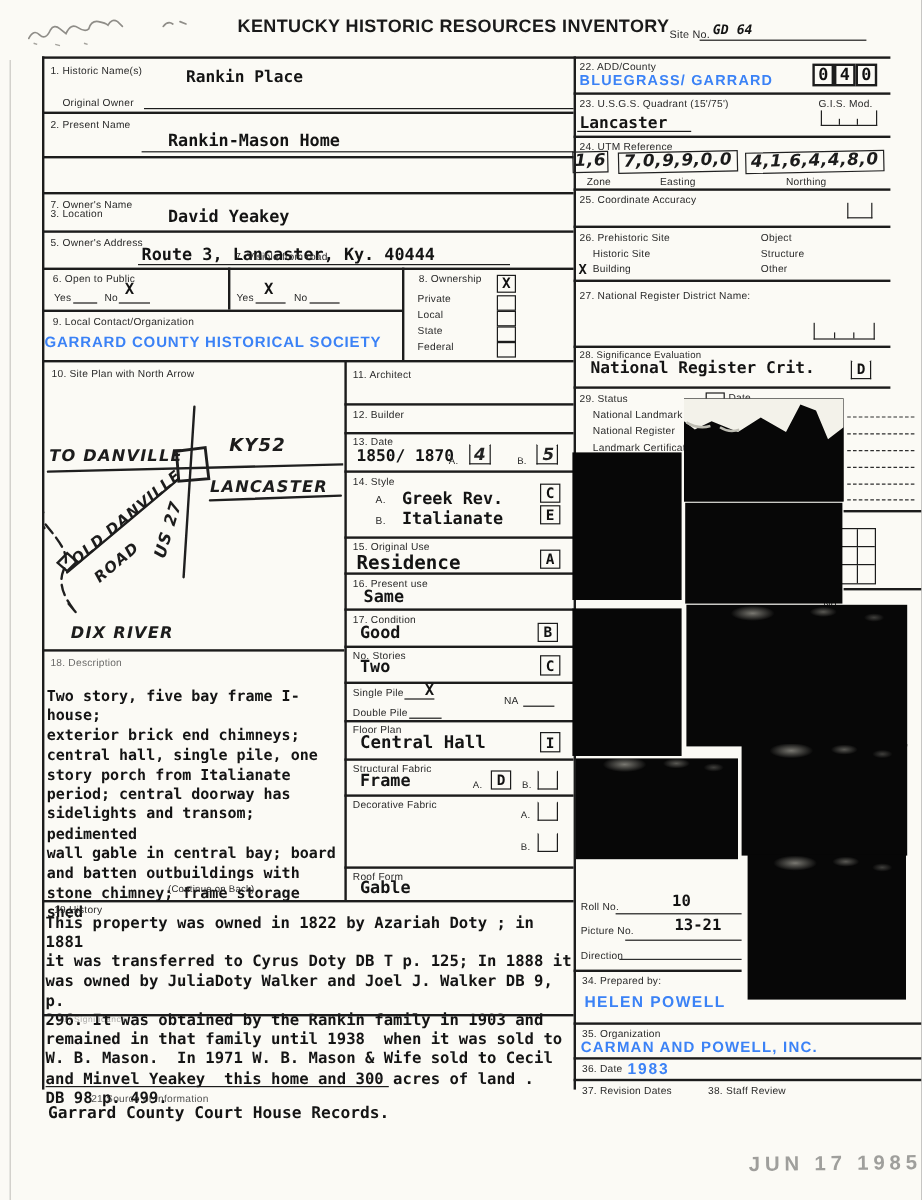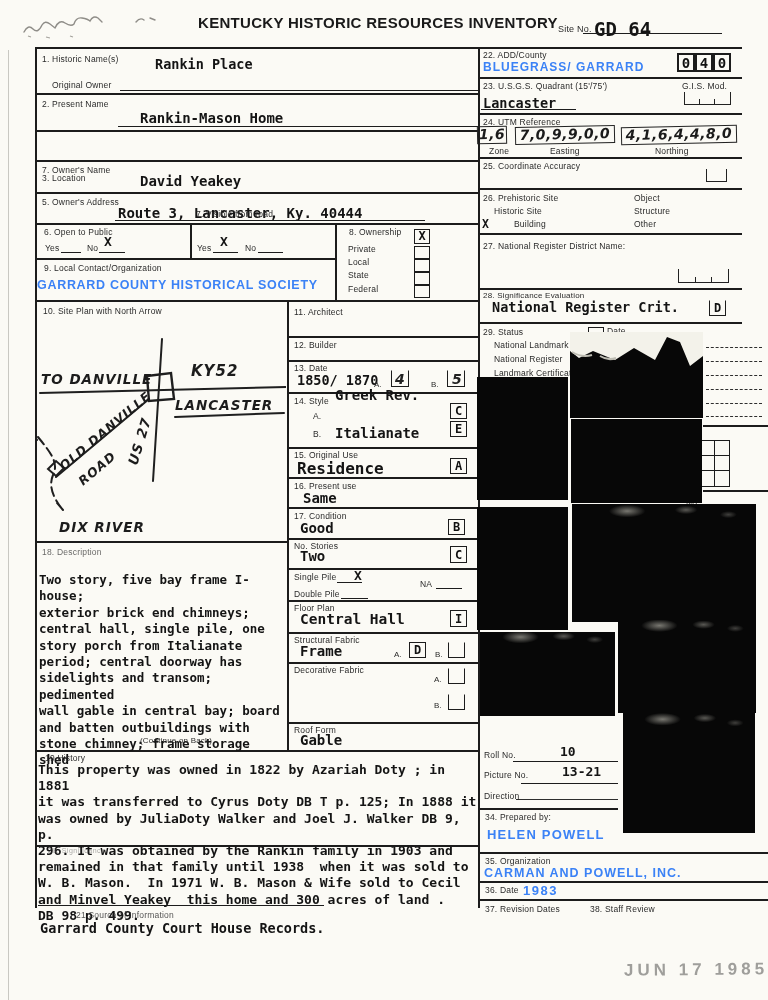--- a/index.html
+++ b/index.html
@@ -52,21 +52,21 @@
 
   <div class="abs" style="left:8px;top:50px;width:1px;height:950px;background:#c9c8c2;"></div>
 
   <svg class="abs" style="left:18px;top:6px" width="160" height="36" viewBox="0 0 160 36">
     <path d="M6,26 q4,-8 9,-3 t9,-4 q3,-5 8,-1 l5,4 q4,-9 10,-5 t9,1 q2,-7 8,-6 t8,3 q3,-6 8,-3 l4,4 M118,16 q4,-5 8,-2 M132,12 l5,2" stroke="#8f8d88" stroke-width="1.4" fill="none" stroke-linecap="round"></path>
     <path d="M10,30 l3,1 M28,31 l4,1 M52,30 l3,1" stroke="#a5a39d" stroke-width="1.2" fill="none"></path>
   </svg>
 
   <div class="abs" style="left:198px;top:14px;font-weight:bold;font-size:15px;letter-spacing:.3px;white-space:nowrap;">KENTUCKY HISTORIC RESOURCES INVENTORY</div>
   <div class="lb" style="left:558px;top:24px;font-size:9px;">Site No.</div>
-  <div class="tp" style="left:594px;top:18px;font-size:19px;">GD 64</div>
+  <div class="tp" style="left:594px;top:18px;font-size:11px;font-style:italic;">GD 64</div>
   <div class="hl" style="left:583px;top:33px;width:139px;height:1.3px;"></div>
 
   <div class="hl" style="left:35px;top:47px;width:707px;height:2px;"></div>
   <div class="vl" style="left:35px;top:47px;height:861px;"></div>
   <div class="vl" style="left:478px;top:47px;height:861px;"></div>
 
   <div class="lb" style="left:42px;top:54px;">1. Historic Name(s)</div>
   <div class="tp" style="left:155px;top:56px;font-size:13.5px;">Rankin Place</div>
   <div class="lb" style="left:52px;top:80px;">Original Owner</div>
   <div class="hl" style="left:120px;top:90px;width:358px;height:1.3px;"></div>
@@ -160,21 +160,21 @@
   <div class="lb" style="left:374px;top:380px;font-size:8px;">A.</div>
   <div class="bx" style="left:391px;top:370px;width:18px;height:17px;border-top-color:transparent;"></div>
   <div class="hand" style="left:395px;top:371px;font-size:14px;">4</div>
   <div class="lb" style="left:431px;top:380px;font-size:8px;">B.</div>
   <div class="bx" style="left:447px;top:370px;width:18px;height:17px;border-top-color:transparent;"></div>
   <div class="hand" style="left:452px;top:371px;font-size:14px;">5</div>
   <div class="hl" style="left:287px;top:392px;width:191px;"></div>
 
   <div class="lb" style="left:294px;top:396px;">14. Style</div>
   <div class="lb" style="left:313px;top:411px;">A.</div>
-  <div class="tp" style="left:335px;top:387px;font-size:14px;">Greek Rev.</div>
+  <div class="tp" style="left:335px;top:408px;font-size:14px;">Greek Rev.</div>
   <div class="bx" style="left:450px;top:403px;width:17px;height:16px;line-height:15px;">C</div>
   <div class="lb" style="left:313px;top:429px;">B.</div>
   <div class="tp" style="left:335px;top:425px;font-size:14px;">Italianate</div>
   <div class="bx" style="left:450px;top:421px;width:17px;height:16px;line-height:15px;">E</div>
   <div class="hl" style="left:287px;top:447px;width:191px;"></div>
 
   <div class="lb" style="left:294px;top:450px;">15. Original Use</div>
   <div class="tp" style="left:297px;top:459px;font-size:16px;">Residence</div>
   <div class="bx" style="left:450px;top:458px;width:17px;height:16px;line-height:15px;">A</div>
   <div class="hl" style="left:287px;top:477px;width:191px;"></div>
@@ -282,21 +282,21 @@
 
   <div class="lb" style="left:483px;top:161px;">25. Coordinate Accuracy</div>
   <div class="brk" style="left:706px;top:169px;width:21px;height:13px;"></div>
   <div class="hl" style="left:478px;top:188px;width:264px;"></div>
 
   <div class="lb" style="left:483px;top:193px;">26. Prehistoric Site</div>
   <div class="lb" style="left:634px;top:193px;">Object</div>
   <div class="lb" style="left:494px;top:206px;">Historic Site</div>
   <div class="lb" style="left:634px;top:206px;">Structure</div>
   <div class="tp" style="left:482px;top:217px;font-size:11.5px;">X</div>
-  <div class="lb" style="left:494px;top:219px;margin-left:20px;">Building</div>
+  <div class="lb" style="left:494px;top:219px;">Building</div>
   <div class="lb" style="left:634px;top:219px;">Other</div>
   <div class="hl" style="left:478px;top:233px;width:264px;height:2px;"></div>
 
   <div class="lb" style="left:483px;top:241px;">27. National Register District Name:</div>
   <div class="brk" style="left:678px;top:269px;width:51px;height:14px;">
     <i style="left:16px;"></i>
       <i style="left:32px;"></i>
   </div>
   <div class="hl" style="left:478px;top:288px;width:264px;height:2px;"></div>
 

